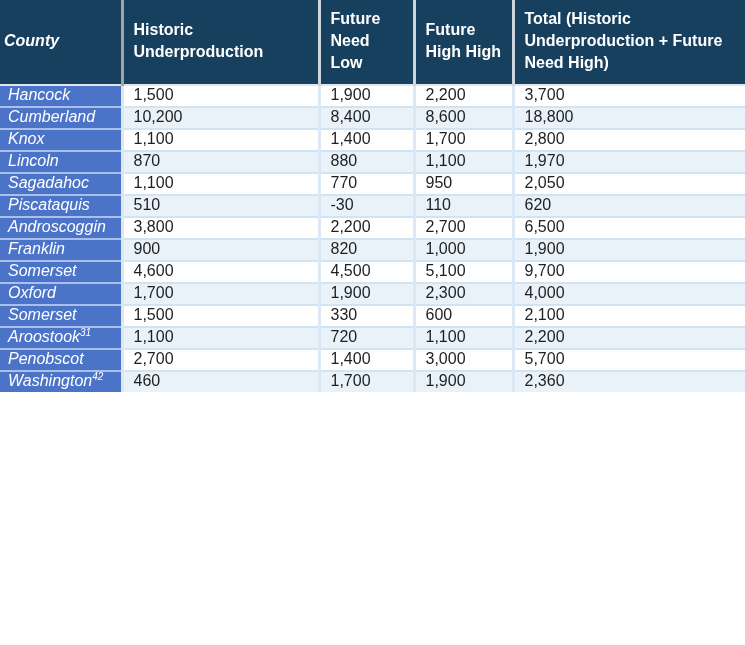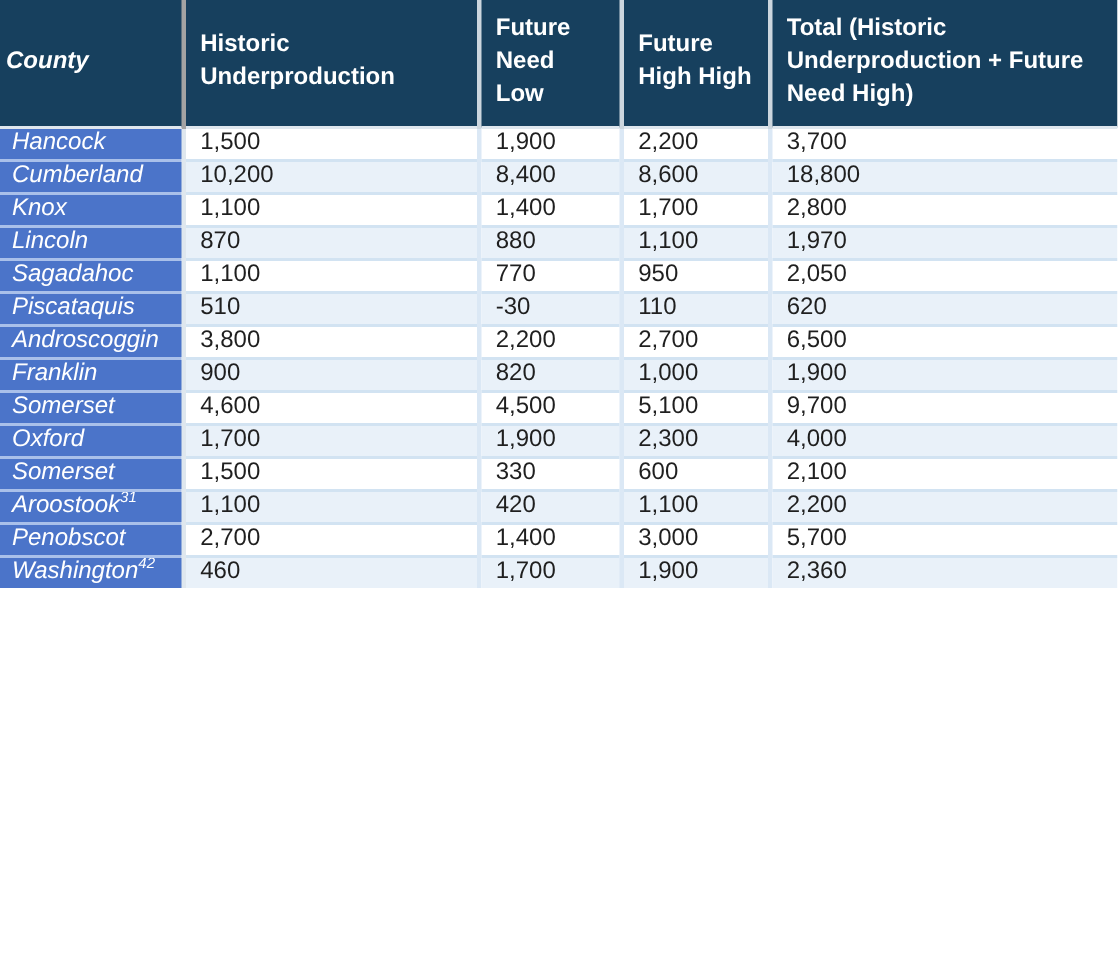--- a/index.html
+++ b/index.html
@@ -171,21 +171,21 @@
       <tr>
         <td class="county"><span>Somerset</span><sup></sup></td>
         <td class="data">1,500</td>
         <td class="data">330</td>
         <td class="data">600</td>
         <td class="data">2,100</td>
       </tr>
       <tr>
         <td class="county"><span>Aroostook</span><sup>31</sup></td>
         <td class="data">1,100</td>
-        <td class="data">420</td>
+        <td class="data">720</td>
         <td class="data">1,100</td>
         <td class="data">2,200</td>
       </tr>
       <tr>
         <td class="county"><span>Penobscot</span><sup></sup></td>
         <td class="data">2,700</td>
         <td class="data">1,400</td>
         <td class="data">3,000</td>
         <td class="data">5,700</td>
       </tr>

